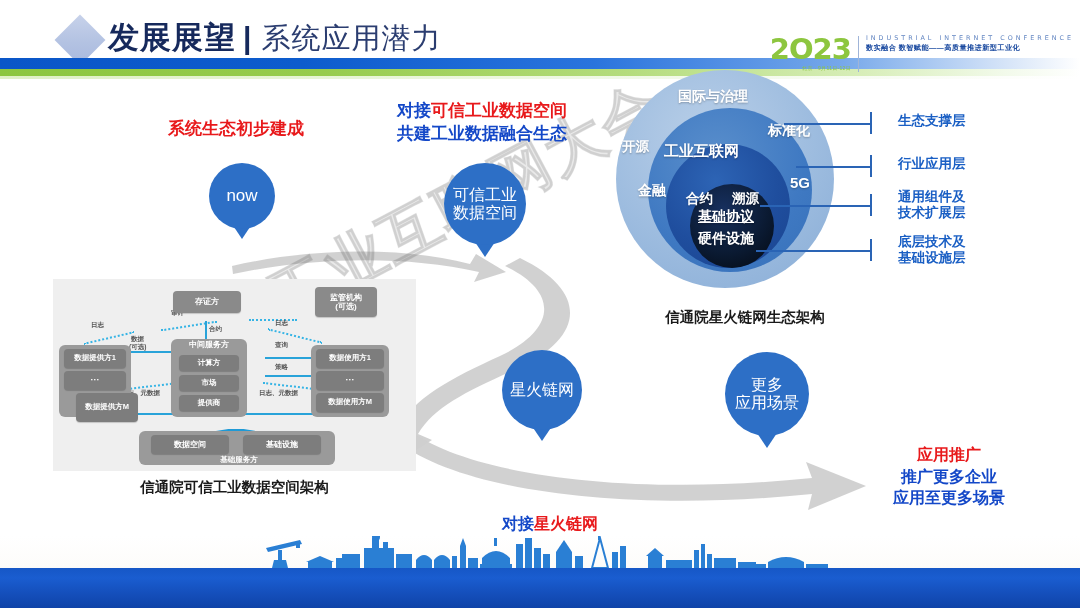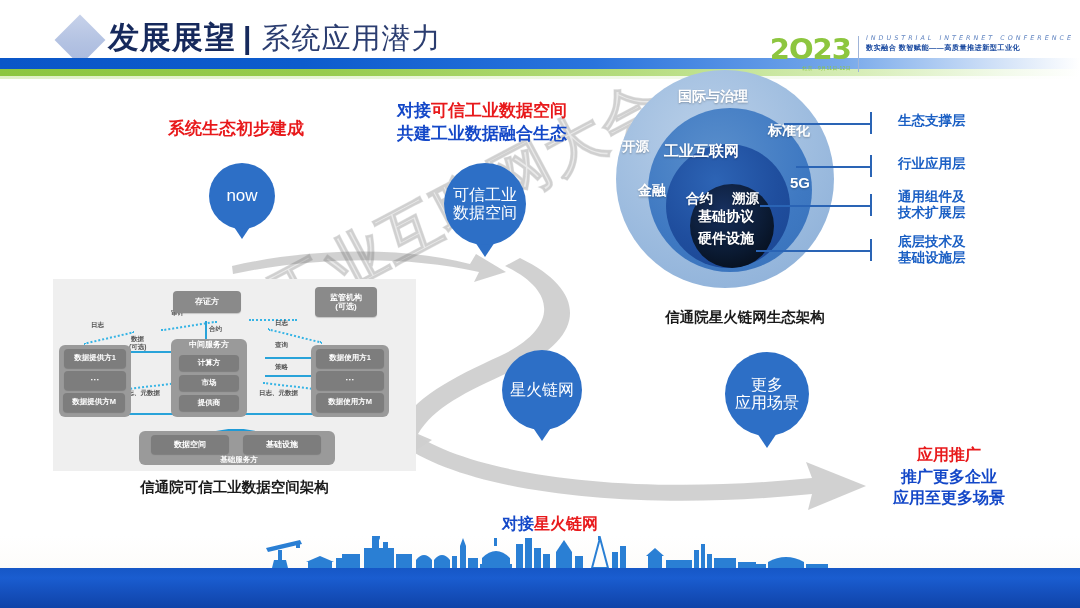--- a/index.html
+++ b/index.html
@@ -52,21 +52,21 @@
     font-size:5px;color:#8dc63f;letter-spacing:.3px;text-align:right;
     line-height:7px;margin-top:1px;
   }
   .logo-div{width:1px;background:#9fb4d8;margin:2px 7px 0 7px;align-self:stretch;}
   .logo-cn{
     font-size:20px;font-weight:bold;color:#17479e;letter-spacing:5px;
     line-height:22px;white-space:nowrap;
   }
   .logo-en{
     font-size:6.4px;color:#5f83c0;letter-spacing:3.0px;line-height:9px;
-    white-space:nowrap;font-family:"DejaVu Sans",sans-serif;font-style:italic;
+    white-space:nowrap;font-family:"DejaVu Sans",sans-serif;
   }
   .logo-sl{
     font-size:7.2px;color:#17479e;letter-spacing:.4px;line-height:10px;
     white-space:nowrap;font-weight:bold;
   }
 
   
   .watermark{
     position:absolute;left:150px;top:330px;
     font-size:60px;font-weight:bold;color:rgba(120,120,120,.16);
@@ -172,21 +172,21 @@
     text-shadow:0 1px 2px rgba(0,0,0,.28);
   }
   #t-gov{left:70px;top:22px;font-size:14px;}
   #t-std{left:160px;top:56px;font-size:14px;}
   #t-open{left:14px;top:72px;font-size:13.5px;}
   #t-iiot{left:56px;top:76px;font-size:15px;}
   #t-fin{left:30px;top:116px;font-size:14px;}
   #t-5g{left:182px;top:108px;font-size:15px;}
   #t-con{left:78px;top:124px;font-size:13.5px;}
   #t-trace{left:124px;top:124px;font-size:13.5px;}
-  #t-base1{left:90px;top:142px;font-size:14px;}
+  #t-base1{left:90px;top:142px;font-size:14px;text-decoration:underline;}
   #t-base2{left:90px;top:164px;font-size:14px;}
 
   .leader{position:absolute;}
   .leader .hline{position:absolute;height:1.6px;background:#2a64b5;}
   .leader .vtick{position:absolute;width:2px;height:22px;background:#2a64b5;}
   .leader .lbl{
     position:absolute;font-size:13.5px;font-weight:bold;color:#1a5fc4;
     white-space:nowrap;line-height:1.18;
   }
   .circ-cap{
@@ -330,21 +330,21 @@
 
     <div class="apanel" style="left:118px;top:60px;width:76px;height:78px;"></div>
     <div class="alabel w" style="left:126px;top:62px;width:60px;font-size:8px;color:#fff;">中间服务方</div>
     <div class="abox" style="left:126px;top:76px;width:60px;height:16px;font-size:7.5px;">计算方</div>
     <div class="abox" style="left:126px;top:96px;width:60px;height:16px;font-size:7.5px;">市场</div>
     <div class="abox" style="left:126px;top:116px;width:60px;height:16px;font-size:7.5px;">提供商</div>
 
     <div class="apanel" style="left:6px;top:66px;width:72px;height:72px;"></div>
     <div class="abox" style="left:11px;top:70px;width:62px;height:19px;font-size:7.5px;">数据提供方1</div>
     <div class="abox" style="left:11px;top:92px;width:62px;height:19px;font-size:9px;">···</div>
-    <div class="abox" style="left:10px;top:114px;width:62px;height:19px;font-size:7.5px;">数据提供方M</div>
+    <div class="abox" style="left:23px;top:114px;width:62px;height:29px;font-size:7.5px;">数据提供方M</div>
 
     <div class="apanel" style="left:258px;top:66px;width:78px;height:72px;"></div>
     <div class="abox" style="left:263px;top:70px;width:68px;height:19px;font-size:7.5px;">数据使用方1</div>
     <div class="abox" style="left:263px;top:92px;width:68px;height:19px;font-size:9px;">···</div>
     <div class="abox" style="left:263px;top:114px;width:68px;height:19px;font-size:7.5px;">数据使用方M</div>
 
     <div class="arrowband"></div>
     <div class="apanel" style="left:86px;top:152px;width:196px;height:34px;"></div>
     <div class="abox" style="left:98px;top:156px;width:78px;height:19px;font-size:8px;">数据空间</div>
     <div class="abox" style="left:190px;top:156px;width:78px;height:19px;font-size:8px;">基础设施</div>

